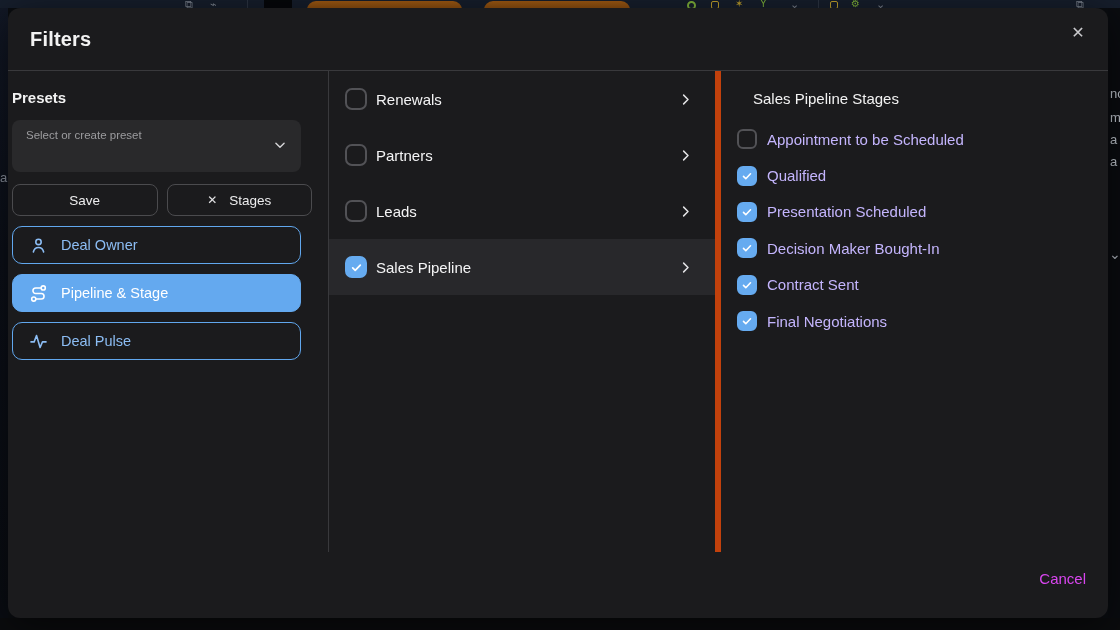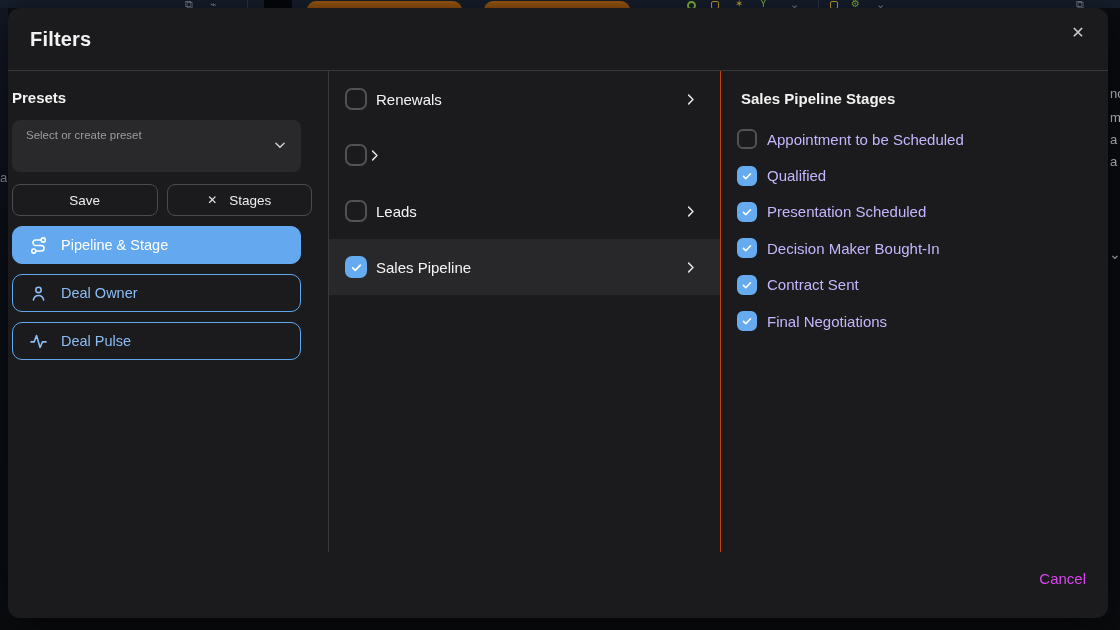--- a/index.html
+++ b/index.html
@@ -59,21 +59,21 @@
   .close-btn {
     position:absolute; right:18px; top:12px; width:24px; height:24px;
     display:flex; align-items:center; justify-content:center;
     color:#c9c9cc; font-size:16px; cursor:pointer;
   }
   .header-divider { height:1px; background:#39393c; flex:0 0 1px; }
 
   .columns { display:flex; height:481px; flex:0 0 481px; }
   .col { height:100%; }
   .col-presets { width:321px; border-right:1px solid #39393c; padding:14px 16px 0 4px; }
-  .col-pipelines { width:392px; border-right:1px solid #c2410c; }
+  .col-pipelines { width:392px; border-right:6px solid #c2410c; }
   .col-stages { width:386px; padding:14px 16px 0 16px; }
 
   
   .presets-heading { font-size:15px; font-weight:700; margin:4px 0 14px 0; }
   .preset-select {
     width:289px; height:52px; background:#29292b; border-radius:8px;
     padding:9px 14px 0 14px; position:relative; cursor:pointer;
   }
   .preset-select .label { font-size:11.5px; color:#9c9c9f; }
   .preset-select .value { font-size:14.5px; font-weight:600; color:#fbfbfb; margin-top:2px; }
@@ -111,21 +111,21 @@
     width:22px; height:22px; border:2px solid #525256; border-radius:7px;
     display:flex; align-items:center; justify-content:center; flex:0 0 auto;
     background:transparent; cursor:pointer;
   }
   .checkbox .check { display:none; }
   .checkbox.checked { background:#66abf0; border-color:#66abf0; }
   .checkbox.checked .check { display:block; }
   .checkbox.small { width:20px; height:20px; border-radius:6px; }
 
   
-  .stages-heading { font-size:15px; font-weight:700; margin:5px 0 14px 4px; }
+  .stages-heading { font-size:15px; font-weight:400; margin:5px 0 14px 16px; }
   .stage-row { display:flex; align-items:center; height:36.4px; cursor:pointer; }
   .stage-row .stage-label { font-size:15px; color:#c4b5fd; margin-left:10px; }
 
   
   .modal-footer {
     flex:1; display:flex; align-items:center; justify-content:flex-end;
     gap:32px; padding:0 22px 14px 0;
   }
   .cancel-btn { font-size:15px; color:#d946ef; cursor:pointer; background:none; border:none; font-family:inherit; }
   .apply-btn {
@@ -195,44 +195,44 @@
       <div class="preset-actions">
         <button class="ghost-btn">
           <span>Save</span>
         </button>
         <button class="ghost-btn">
           <span class="x">✕</span>
           <span>Stages</span>
         </button>
       </div>
 
+      <div class="cat-btn">
+        <span style="display:flex;">
+          <svg width="19" height="19" viewBox="0 0 24 24" fill="none" stroke="currentColor" stroke-width="2" stroke-linecap="round" stroke-linejoin="round">
+              <circle cx="12" cy="7.5" r="3.4"></circle>
+              <path d="M5.5 20.2c.8-3.8 3.3-5.7 6.5-5.7s5.7 1.9 6.5 5.7"></path>
+            </svg>
+        </span>
+        <span>Deal Owner</span>
+      </div>
+
       <div class="cat-btn active">
         <span style="display:flex;">
           <svg width="19" height="19" viewBox="0 0 24 24" fill="none" stroke="currentColor" stroke-width="2" stroke-linecap="round" stroke-linejoin="round">
               <circle cx="6" cy="19" r="2.6"></circle>
               <circle cx="18" cy="5" r="2.6"></circle>
               <path d="M8.6 19h6.9a3.5 3.5 0 0 0 0-7h-7a3.5 3.5 0 0 1 0-7h6.9"></path>
             </svg>
         </span>
         <span>Pipeline &amp; Stage</span>
       </div>
 
       <div class="cat-btn">
         <span style="display:flex;">
           <svg width="19" height="19" viewBox="0 0 24 24" fill="none" stroke="currentColor" stroke-width="2" stroke-linecap="round" stroke-linejoin="round">
-              <circle cx="12" cy="7.5" r="3.4"></circle>
-              <path d="M5.5 20.2c.8-3.8 3.3-5.7 6.5-5.7s5.7 1.9 6.5 5.7"></path>
-            </svg>
-        </span>
-        <span>Deal Owner</span>
-      </div>
-
-      <div class="cat-btn">
-        <span style="display:flex;">
-          <svg width="19" height="19" viewBox="0 0 24 24" fill="none" stroke="currentColor" stroke-width="2" stroke-linecap="round" stroke-linejoin="round">
               <path d="M2.5 12.5h4l3-8 4.5 15 3-7h4.5"></path>
             </svg>
         </span>
         <span>Deal Pulse</span>
       </div>
     </div>
 
     <div class="col col-pipelines">
 
       <div class="p-row">
@@ -244,20 +244,21 @@
           <svg width="15" height="15" viewBox="0 0 24 24" fill="none" stroke="currentColor" stroke-width="2.4" stroke-linecap="round" stroke-linejoin="round">
               <path d="M9 5l7 7-7 7"></path>
             </svg>
         </span>
       </div>
 
       <div class="p-row">
         <span class="checkbox">
           
         </span>
+        <span class="row-label">Partners</span>
         <span class="row-chevron">
           <svg width="15" height="15" viewBox="0 0 24 24" fill="none" stroke="currentColor" stroke-width="2.4" stroke-linecap="round" stroke-linejoin="round">
               <path d="M9 5l7 7-7 7"></path>
             </svg>
         </span>
       </div>
 
       <div class="p-row">
         <span class="checkbox">
           

